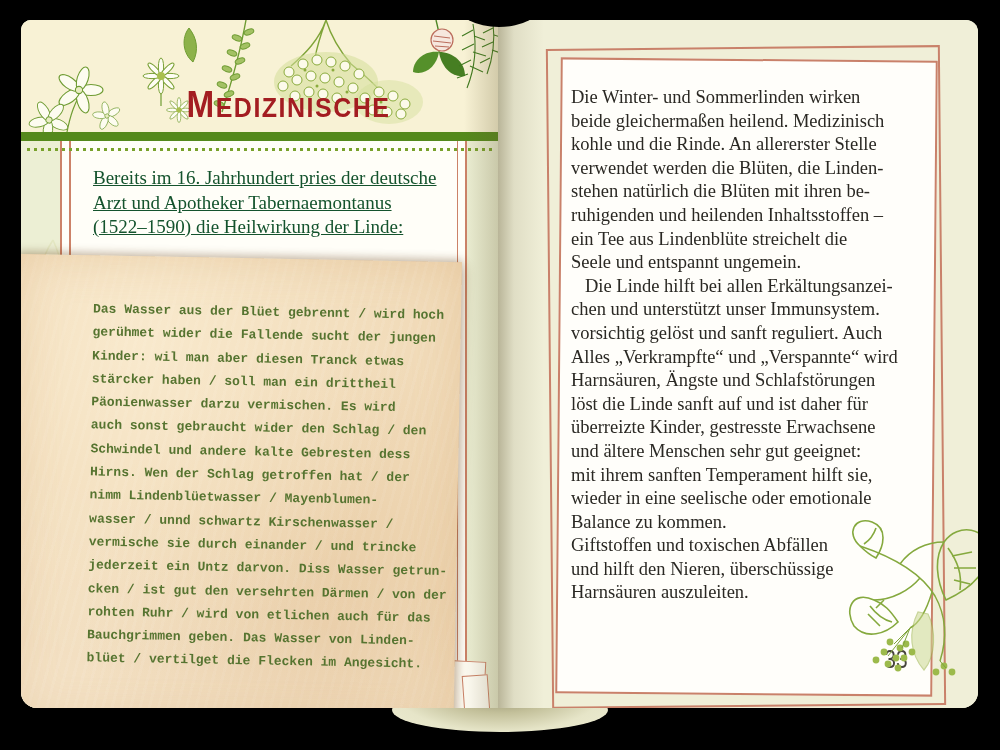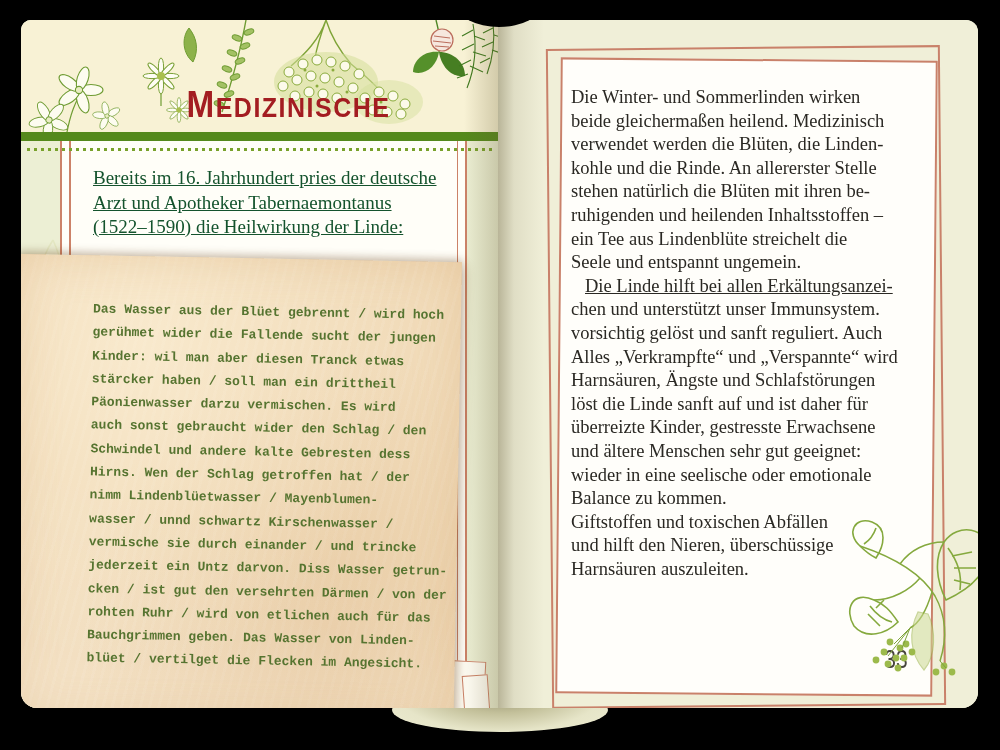--- a/index.html
+++ b/index.html
@@ -78,21 +78,21 @@
     background:#fffdf4;border:1.5px solid #cc8268;transform:rotate(3deg);}
   .page-corner-b{position:absolute;left:442px;top:655px;width:24px;height:36px;z-index:4;
     background:#fffdf4;border:1.5px solid #cc8268;transform:rotate(-4deg);}
   
   .frame-outer{position:absolute;left:51px;top:27px;width:390px;height:656px;z-index:2;
     border:2px solid #c9816a;transform:rotate(-0.55deg);}
   .frame-inner{position:absolute;left:60px;top:39px;width:373px;height:632px;z-index:2;
     border:2px solid #c9816a;background:#fffefa;transform:rotate(0.5deg);}
   .body-text{position:absolute;left:73px;top:66px;width:354px;z-index:3;}
   .tline{font:18.5px/23.6px "Liberation Serif",serif;color:#2a2823;white-space:nowrap;}
-  .tline.first-indent{text-indent:14px;text-decoration:underline;}
+  .tline.first-indent{text-indent:14px;}
   .page-number{
     position:absolute;left:378px;top:628px;width:40px;text-align:center;z-index:3;
     font-family:"Liberation Sans",sans-serif;font-size:21px;color:#46443c;transform:scaleY(1.2);
   }
   .linden-art{position:absolute;left:342px;top:496px;z-index:4;}
   .header-art{position:absolute;left:0;top:0;z-index:1;}
 </style>
 </head>
 <body>
 
@@ -287,34 +287,35 @@
     <svg class="watermark" style="left:320px;top:40px;opacity:.45;" width="150" height="170" viewBox="0 0 150 170">
       <path d="M75,6 C35,40 25,100 50,150 M75,6 C115,40 126,100 102,152 M75,6 C73,60 73,110 75,164" fill="none" stroke="#e3e4bb" stroke-width="1.5"></path>
     </svg>
 
     <div class="frame-outer"></div>
     <div class="frame-inner"></div>
 
     <div class="body-text">
         <div class="tline">Die Winter- und Sommerlinden wirken</div>
         <div class="tline">beide gleichermaßen heilend. Medizinisch</div>
+        <div class="tline">kohle und die Rinde. An allererster Stelle</div>
         <div class="tline">verwendet werden die Blüten, die Linden-</div>
-        <div class="tline">kohle und die Rinde. An allererster Stelle</div>
         <div class="tline">stehen natürlich die Blüten mit ihren be-</div>
         <div class="tline">ruhigenden und heilenden Inhaltsstoffen –</div>
         <div class="tline">ein Tee aus Lindenblüte streichelt die</div>
         <div class="tline">Seele und entspannt ungemein.</div>
         <div class="tline first-indent">Die Linde hilft bei allen Erkältungsanzei-</div>
         <div class="tline">chen und unterstützt unser Immunsystem.</div>
         <div class="tline">vorsichtig gelöst und sanft reguliert. Auch</div>
         <div class="tline">Alles „Verkrampfte“ und „Verspannte“ wird</div>
         <div class="tline">Harnsäuren, Ängste und Schlafstörungen</div>
         <div class="tline">löst die Linde sanft auf und ist daher für</div>
         <div class="tline">überreizte Kinder, gestresste Erwachsene</div>
         <div class="tline">und ältere Menschen sehr gut geeignet:</div>
+        <div class="tline">mit ihrem sanften Temperament hilft sie,</div>
         <div class="tline">wieder in eine seelische oder emotionale</div>
         <div class="tline">Balance zu kommen.</div>
         <div class="tline">Giftstoffen und toxischen Abfällen</div>
         <div class="tline">und hilft den Nieren, überschüssige</div>
         <div class="tline">Harnsäuren auszuleiten.</div>
       </div>
 
     <svg class="linden-art" width="150" height="162" viewBox="0 0 150 162">
       <g stroke="#85a93e" stroke-width="1.5" fill="none">
         <path d="M20,30 C50,40 80,55 95,80 C105,98 108,120 100,145"></path>

